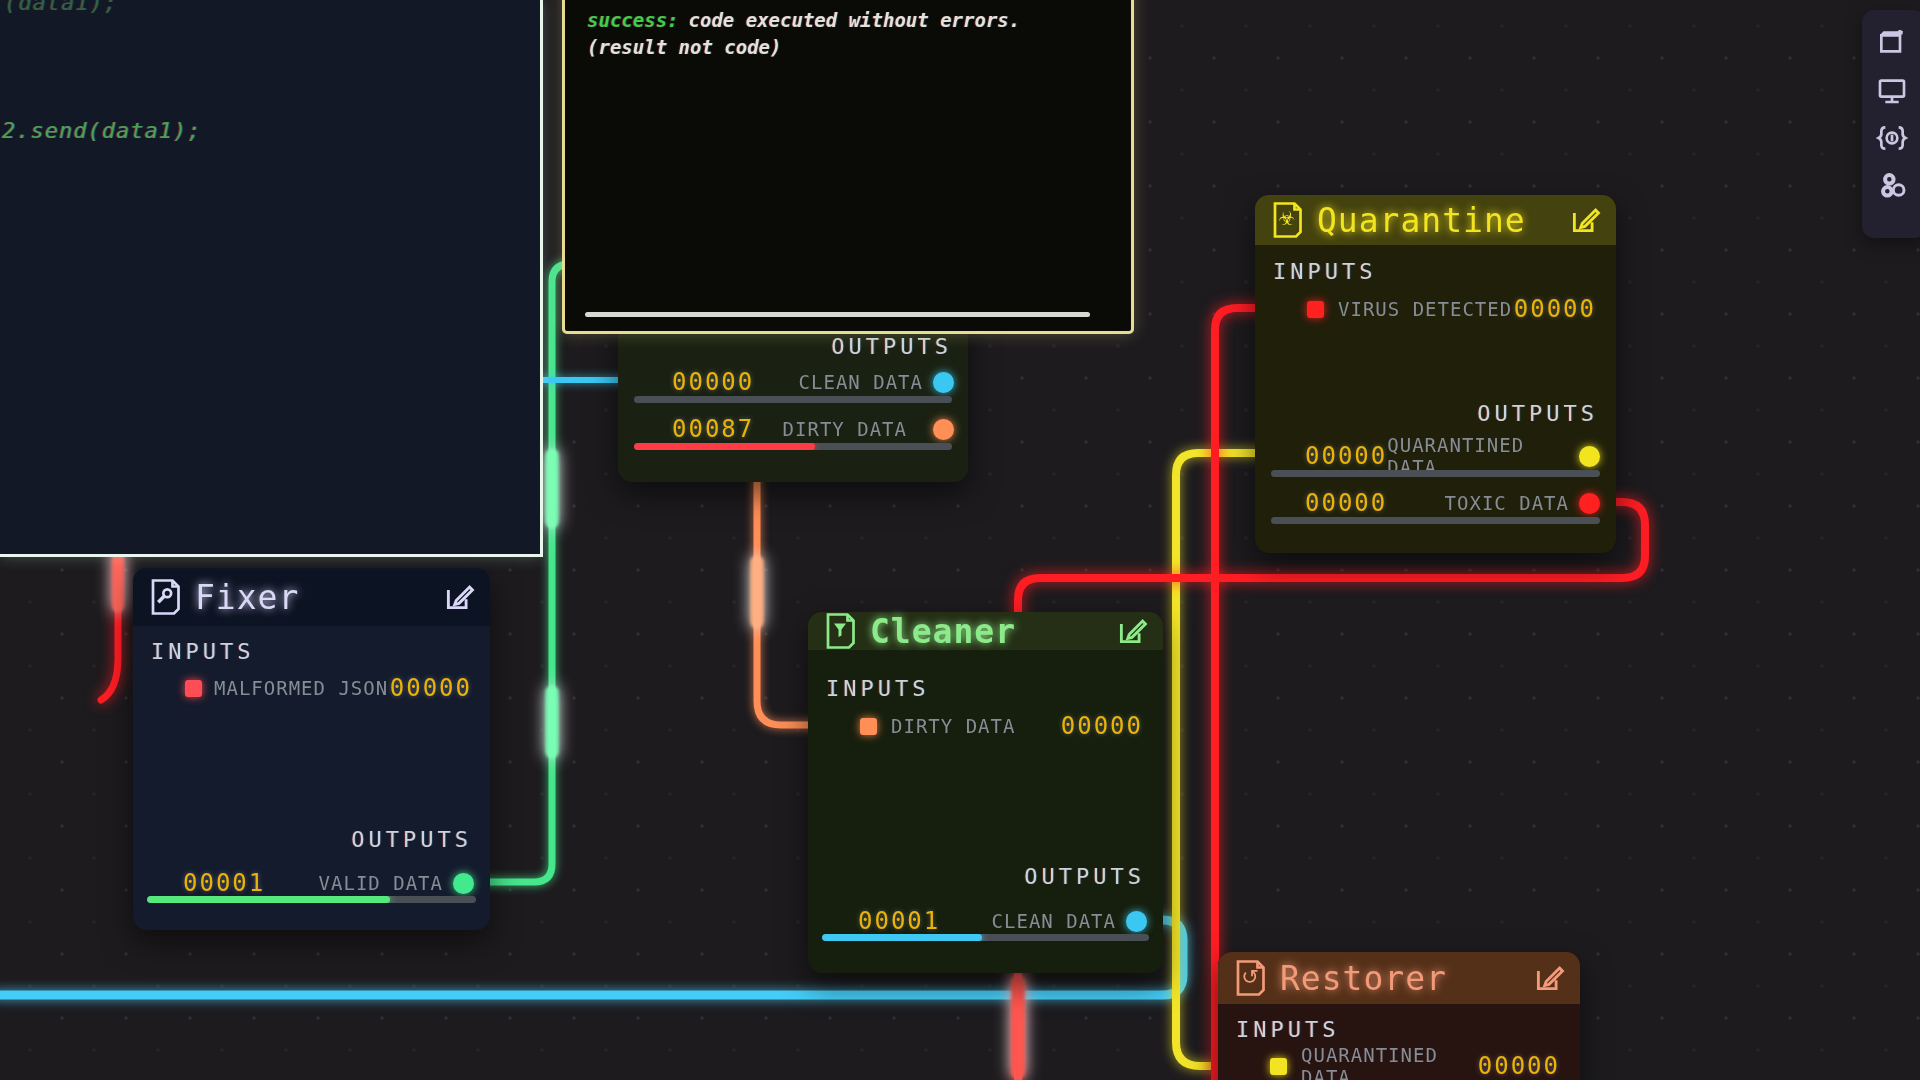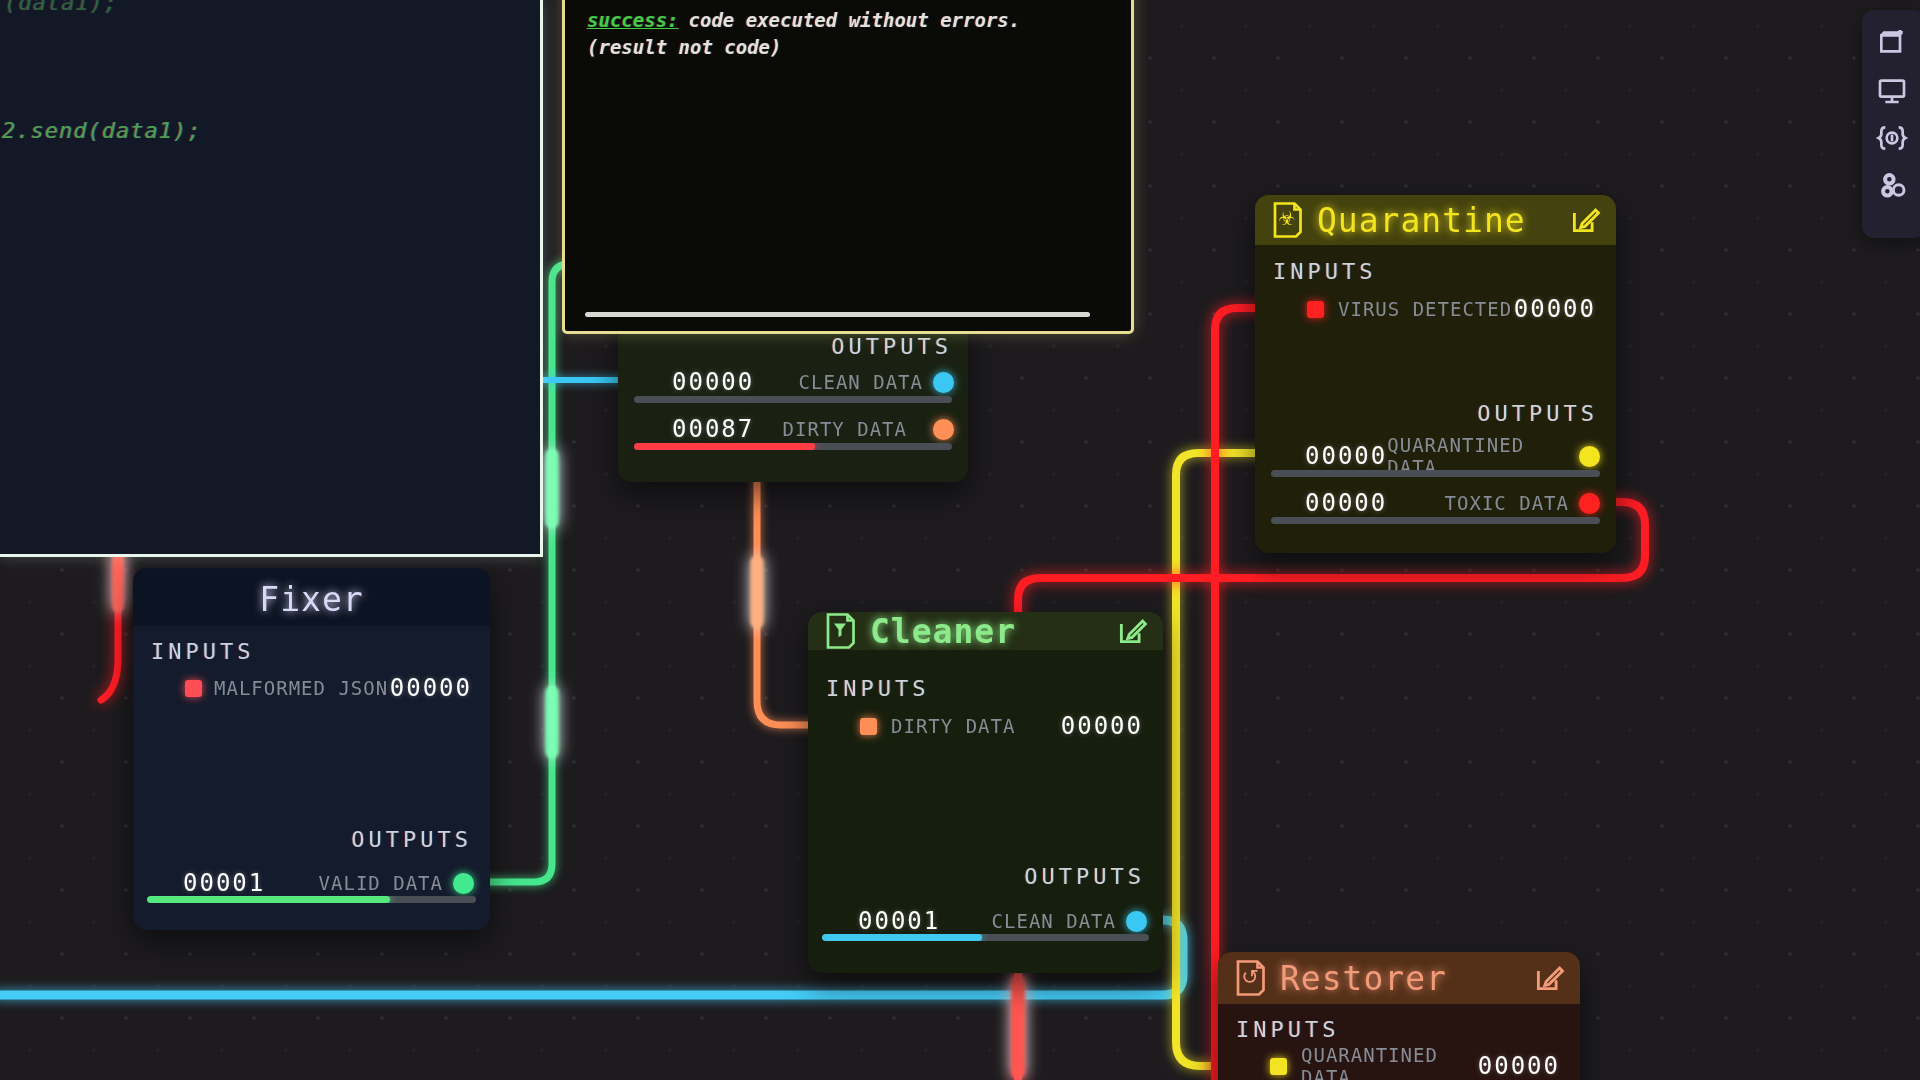--- a/index.html
+++ b/index.html
@@ -29,32 +29,32 @@
     border-right:3px solid #e9f6ec;border-bottom:3px solid #e9f6ec;
     box-shadow:0 0 14px rgba(210,250,230,.25);}
   .code-line{position:absolute;font-style:italic;font-size:22px;letter-spacing:1px;color:#4aa350;
     text-shadow:-1px 0 rgba(255,80,80,.35),1px 0 rgba(80,200,255,.3);white-space:pre;}
   .console-panel{left:562px;top:-24px;width:572px;height:358px;box-sizing:border-box;
     background:#0a0a07;border:3px solid #e4dd92;border-radius:5px;
     box-shadow:0 0 16px rgba(230,220,140,.28);}
   .console-text{position:absolute;left:22px;top:28px;font-size:19px;line-height:27px;
     font-style:italic;font-weight:bold;color:#e3e1da;
     text-shadow:-1px 0 rgba(255,80,80,.3),1px 0 rgba(80,200,255,.25);}
-  .console-status{color:#3ecf44;margin-right:10px;text-decoration:underline;}
+  .console-status{color:#3ecf44;margin-right:10px;}
   .console-scrollbar{position:absolute;left:20px;bottom:14px;width:505px;height:5px;border-radius:3px;background:#d9d8d2;}
   
   .node{position:absolute;border-radius:14px;box-shadow:0 12px 30px rgba(0,0,0,.55);}
   .node-header{position:absolute;left:0;right:0;top:0;display:flex;align-items:center;gap:12px;
     padding:0 14px;border-radius:14px 14px 0 0;}
   .node-title{font-size:33px;letter-spacing:1px;text-shadow:0 0 8px currentColor;}
   .edit-btn{margin-left:auto;cursor:pointer;}
   .sec{position:absolute;font-size:22px;letter-spacing:4px;color:#cdd3dd;
     text-shadow:-1px 0 rgba(255,80,80,.25),1px 0 rgba(80,200,255,.2);}
   .row{position:absolute;display:flex;align-items:center;height:26px;margin-left:32px;}
-  .val{font-size:24px;color:#ffffff;letter-spacing:2px;text-shadow:0 0 5px rgba(255,255,255,.3);text-align:center;}
+  .val{font-size:24px;color:#eab308;letter-spacing:2px;text-shadow:0 0 5px rgba(255,255,255,.3);text-align:center;}
   .lbl{font-size:19px;color:#868d96;letter-spacing:1px;}
   .sq{width:17px;height:17px;border-radius:3px;flex:0 0 auto;}
   .dot{width:21px;height:21px;border-radius:50%;flex:0 0 auto;}
   .bar{position:absolute;left:16px;right:16px;height:7px;border-radius:4px;background:#4a4e55;overflow:hidden;}
   .bar>div{height:100%;border-radius:4px;}
   
   .n-sorter{background:#1a2112;}
   .n-fixer{background:#141b2c;} .n-fixer .node-header{background:#0c1322;} .n-fixer .node-title{color:#d9d9f7;}
   .n-cleaner{background:#161e0d;} .n-cleaner .node-header{background:#242f15;} .n-cleaner .node-title{color:#8dea8a;}
   .n-quarantine{background:#201f0a;} .n-quarantine .node-header{background:#44420e;} .n-quarantine .node-title{color:#f2e41f;}
@@ -108,21 +108,21 @@
     <span class="val">00087</span>
     <span class="lbl" style="margin-left:auto;margin-right:10px;">DIRTY DATA</span>
     <span class="dot" style="background:#ff8e57;box-shadow:0 0 9px rgba(255,142,87,.9);"></span>
   </div>
   <div class="bar" style="top:153px;">
     <div style="width:57%;background:#ff3b45;box-shadow:0 0 8px rgba(255,59,69,.8);"></div>
   </div>
 </div>
 
 <div class="node n-fixer abs" style="left:133px;top:568px;width:357px;height:362px;">
-  <div class="node-header" style="height:58px;flex-direction:column;">
+  <div class="node-header" style="height:58px;">
     <svg width="36" height="40" viewBox="0 0 24 26" stroke="#d9d9f7" stroke-width="1.8" fill="none">
       <path d="M4 2 h13 l4 4 v15 l-3 3 H4 z"></path>
         <path d="M17 2 v4 h4"></path>
       <circle cx="13.5" cy="10.5" r="2.6"></circle>
         <path d="M11.6 12.4 L7.5 16.5" stroke-width="2.4"></path>
     </svg>
     <span class="node-title">Fixer</span>
     <svg class="edit-btn" width="34" height="34" viewBox="0 0 24 24" stroke="#d9d9f7" stroke-width="2" fill="none">
       <path d="M4.5 7 v12.5 h12.5 v-6"></path>
         <path d="M10 14.5 L19.5 5 l2 2 L12 16.5 l-3 .8 z"></path>

